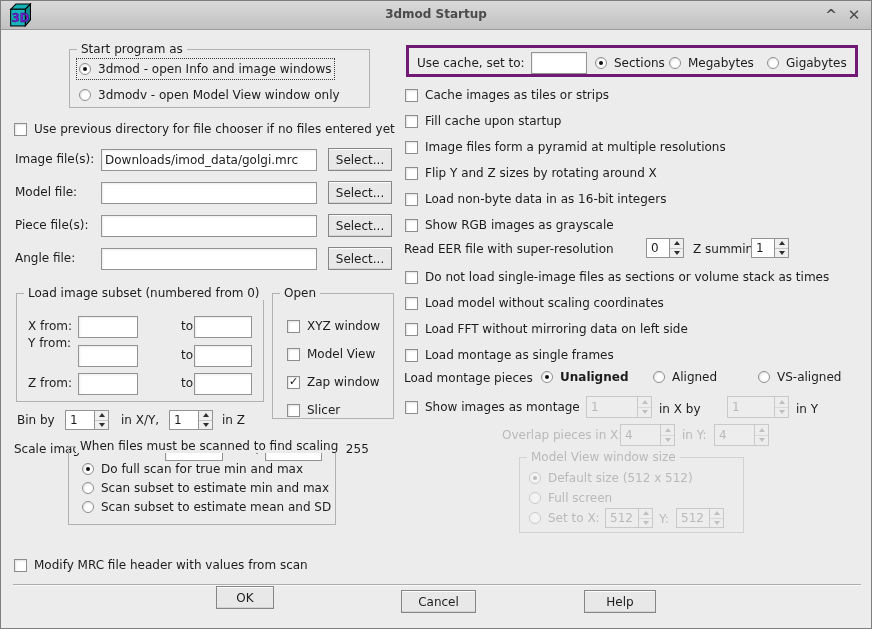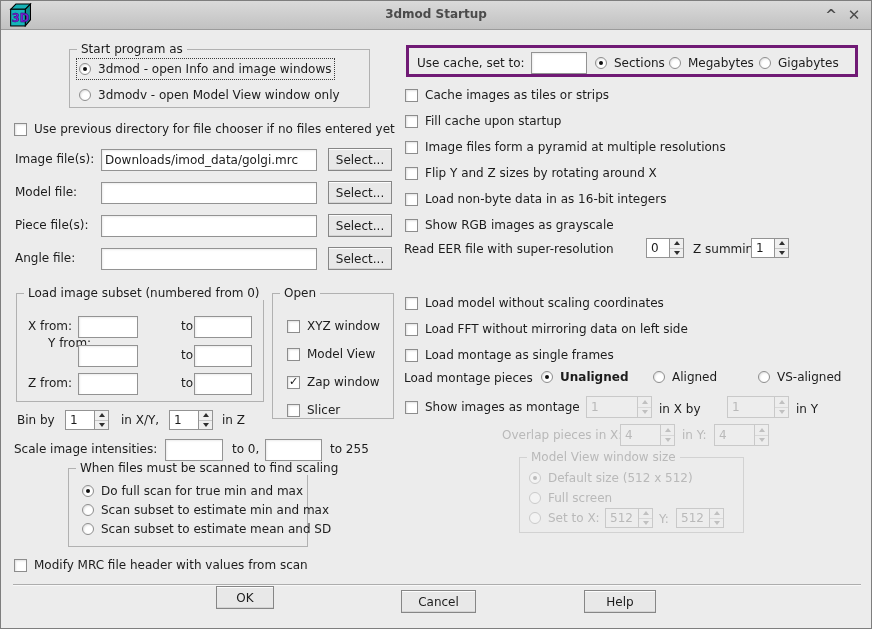--- a/index.html
+++ b/index.html
@@ -133,21 +133,21 @@
   <div class="btn" style="left:327px; top:246px; width:64px;">Select...</div>
 
   <div class="groupbox" style="left:15px; top:292px; width:248px; height:109px;">
     <span class="gtitle">Load image subset (numbered from 0)</span>
 
     <span class="lbl" style="left:11px; top:25px;">X from:</span>
     <input class="tin" style="left: 61px; top: 22px; width: 60px;" value="">
     <span class="lbl" style="left:164px; top:25px;">to:</span>
     <input class="tin" style="left: 177px; top: 22px; width: 58px;" value="">
 
-    <span class="lbl" style="left:11px; top:42px;margin-left:20px;">Y from:</span>
+    <span class="lbl" style="left:11px; top:42px;">Y from:</span>
     <input class="tin" style="left: 61px; top: 51px; width: 60px;" value="">
     <span class="lbl" style="left:164px; top:54px;">to:</span>
     <input class="tin" style="left: 177px; top: 51px; width: 58px;" value="">
 
     <span class="lbl" style="left:11px; top:82px;">Z from:</span>
     <input class="tin" style="left: 61px; top: 79px; width: 60px;" value="">
     <span class="lbl" style="left:164px; top:82px;">to:</span>
     <input class="tin" style="left: 177px; top: 79px; width: 58px;" value="">
   </div>
 
@@ -196,21 +196,21 @@
       <span>Slicer</span>
     </div>
   </div>
 
   <span class="lbl" style="left:13px; top:441px;">Scale image intensities:</span>
   <input class="tin" style="left: 164px; top: 438px; width: 58px;" value="">
   <span class="lbl" style="left:231px; top:441px;">to 0,</span>
   <input class="tin" style="left: 264px; top: 438px; width: 57px;" value="">
   <span class="lbl" style="left:329px; top:441px;">to 255</span>
 
-  <div class="groupbox" style="left:67px; top:467px; width:240px; height:79px;">
+  <div class="groupbox" style="left:67px; top:445px; width:268px; height:79px;">
     <span class="gtitle">When files must be scanned to find scaling</span>
     <div class="row" style="left:13px; top:14px;">
       <span class="rbtn sel"></span>
       <span>Do full scan for true min and max</span>
     </div>
     <div class="row" style="left:13px; top:33px;">
       <span class="rbtn"></span>
       <span>Scan subset to estimate min and max</span>
     </div>
     <div class="row" style="left:13px; top:52px;">
@@ -228,21 +228,21 @@
     <span class="lbl" style="left:8px; top:8px;">Use cache, set to:</span>
     <input class="tin" style="left: 122px; top: 4px; width: 56px;" value="">
     <div class="row" style="left:186px; top:7px;">
       <span class="rbtn sel"></span>
       <span>Sections</span>
     </div>
     <div class="row" style="left:260px; top:7px;">
       <span class="rbtn"></span>
       <span>Megabytes</span>
     </div>
-    <div class="row" style="left:350px; top:7px;">
+    <div class="row" style="left:358px; top:7px;">
       <span class="rbtn"></span>
       <span>Gigabytes</span>
     </div>
   </div>
 
   <div class="row" style="left:404px; top:86px;">
     <span class="cbbox"></span>
     <span>Cache images as tiles or strips</span>
   </div>
   <div class="row" style="left:404px; top:112px;">
@@ -284,20 +284,24 @@
     <span class="arrows">
         <span class="half">
           <span class="tri-up"></span>
         </span>
         <span class="half">
           <span class="tri-down"></span>
         </span>
       </span>
   </div>
 
+  <div class="row" style="left:404px; top:268px;">
+    <span class="cbbox"></span>
+    <span>Do not load single-image files as sections or volume stack as times</span>
+  </div>
   <div class="row" style="left:404px; top:294px;">
     <span class="cbbox"></span>
     <span>Load model without scaling coordinates</span>
   </div>
   <div class="row" style="left:404px; top:320px;">
     <span class="cbbox"></span>
     <span>Load FFT without mirroring data on left side</span>
   </div>
   <div class="row" style="left:404px; top:346px;">
     <span class="cbbox"></span>

